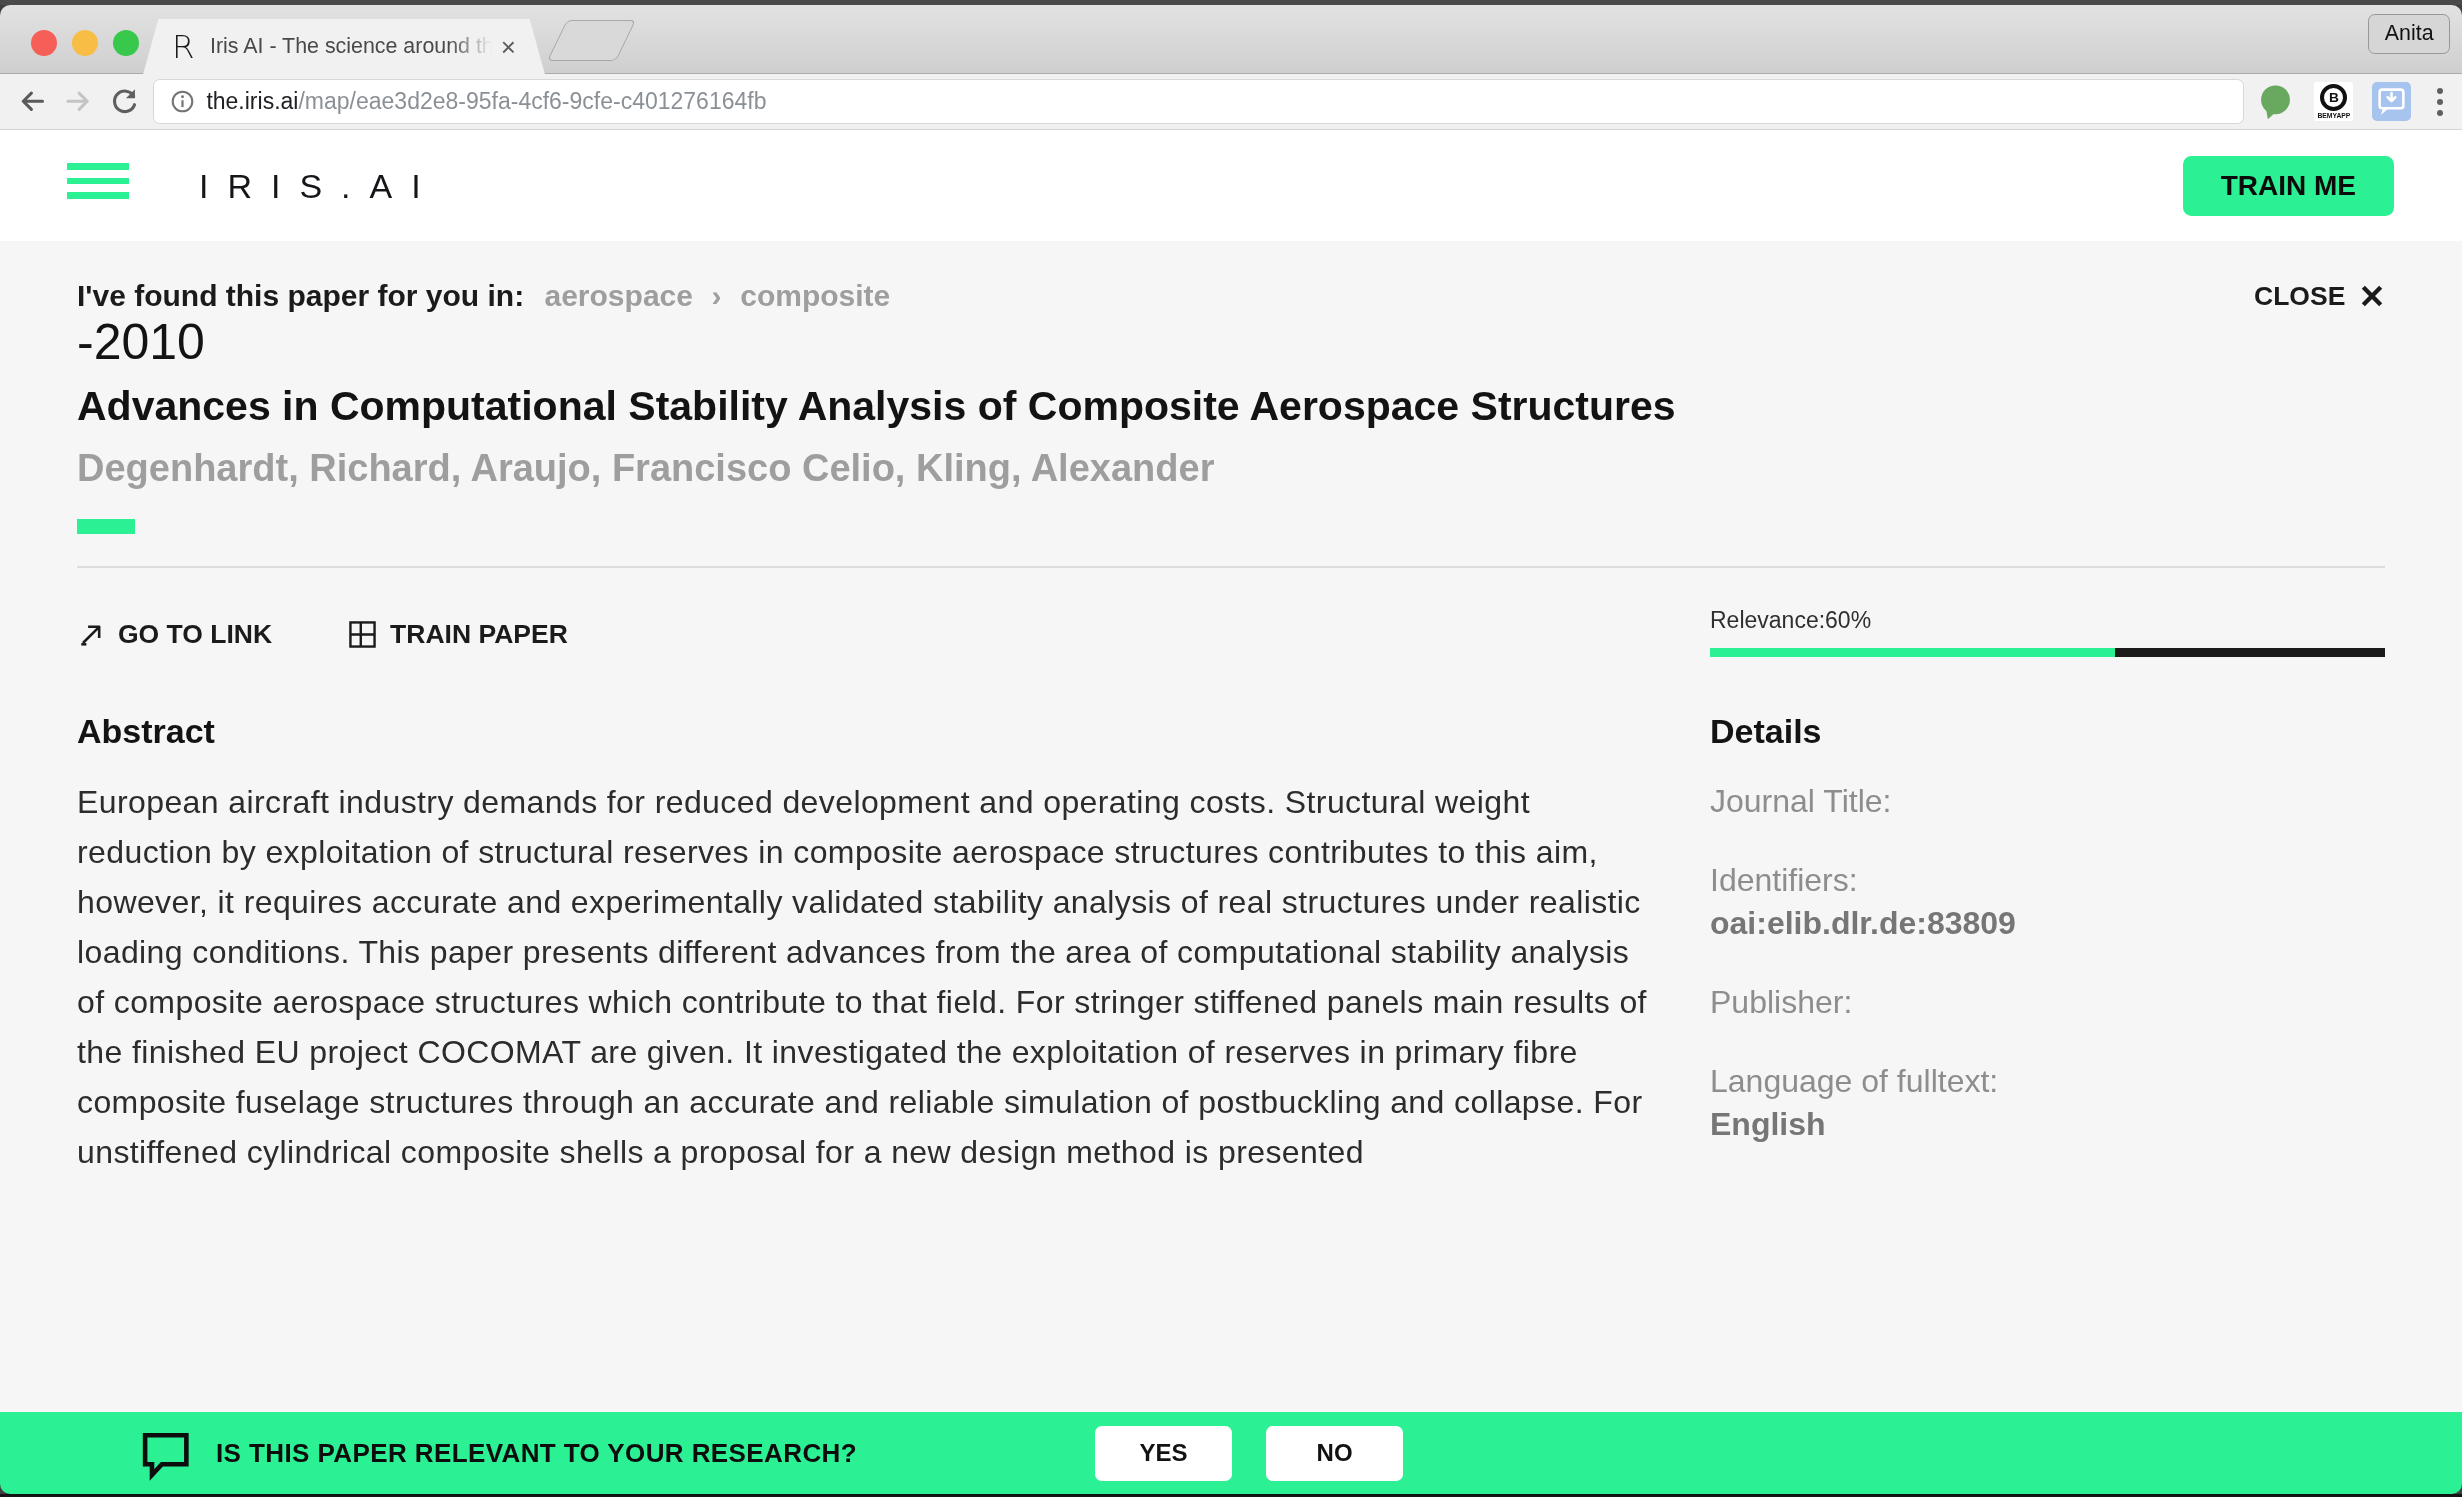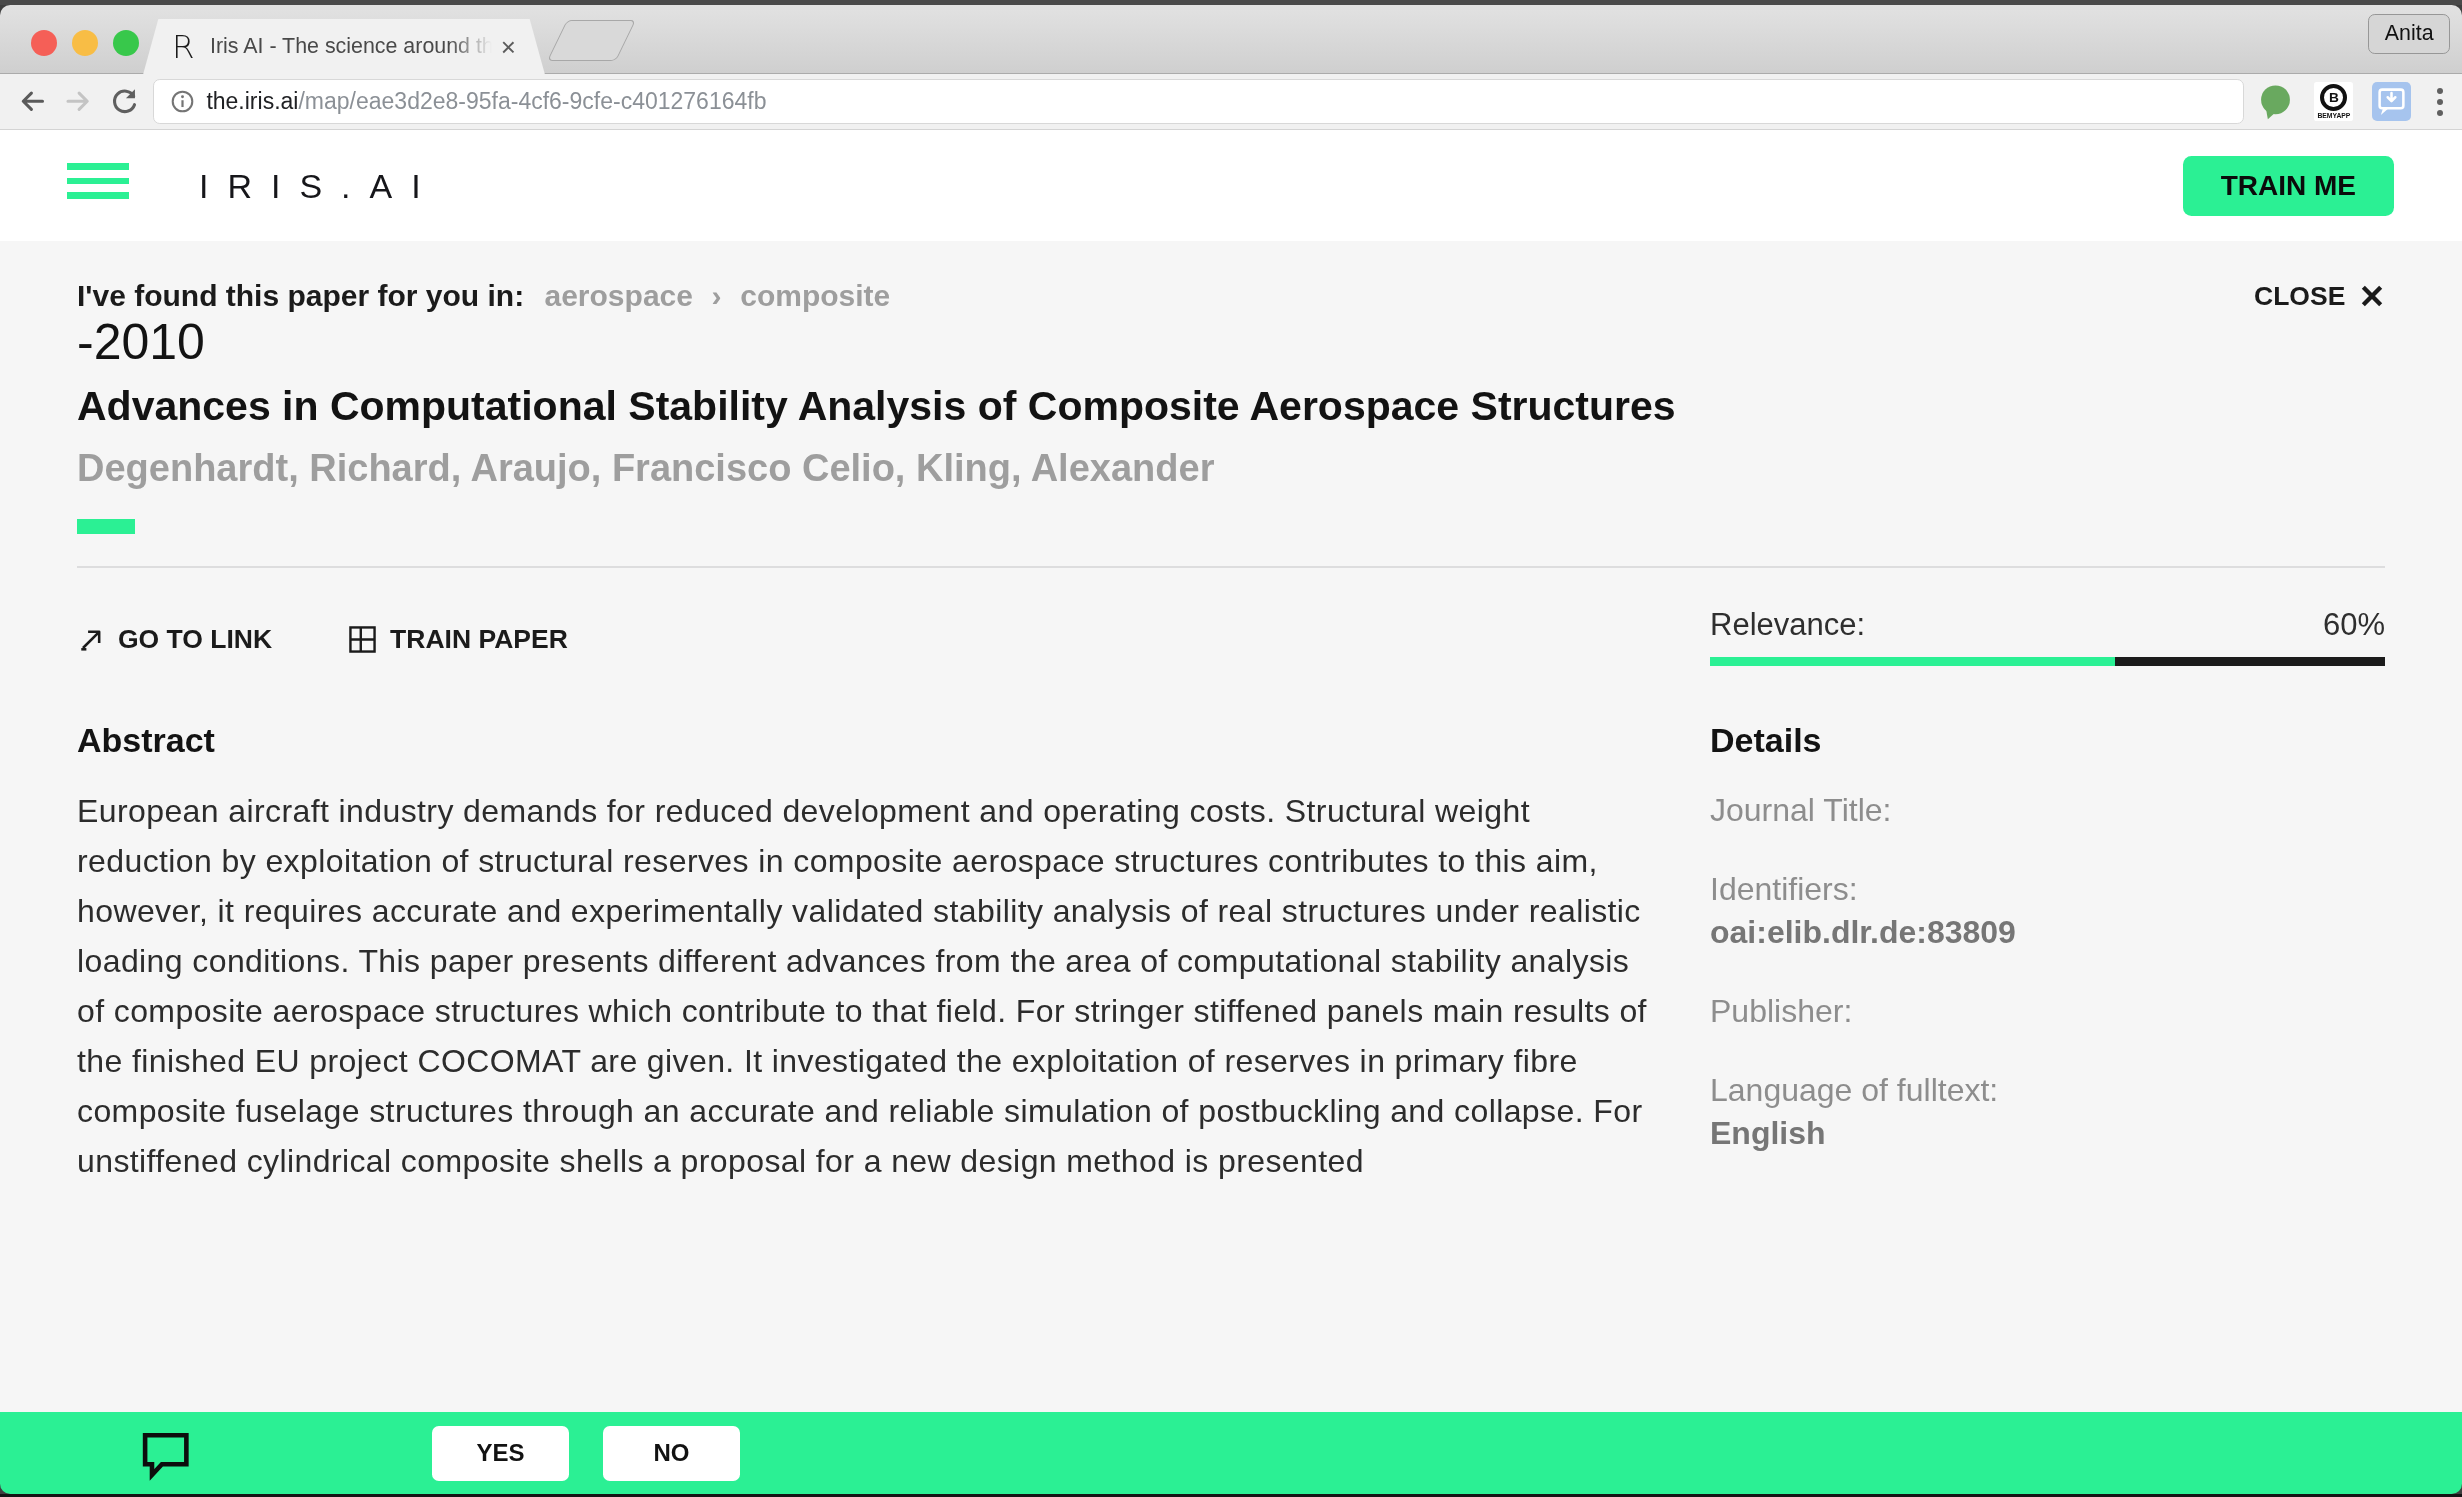--- a/index.html
+++ b/index.html
@@ -72,21 +72,21 @@
   .paper-year{font-size:50px;font-weight:300;color:#131313;}
   .paper-title{margin-top:12px;font-size:41px;font-weight:bold;color:#131313;}
   .paper-authors{margin-top:17px;font-size:38px;font-weight:bold;color:#9e9e9e;}
   .accent-chip{margin-top:29px;width:58px;height:15.4px;background:var(--accent);}
   .divider{margin-top:32px;height:1.7px;background:#ddddde;}
 
   .mid-row{display:flex;justify-content:space-between;margin-top:39px;gap:40px;}
   .actions{display:flex;gap:75px;margin-top:5.1px;}
   .action{display:flex;align-items:center;gap:12px;font-size:26.5px;font-weight:bold;color:#1b1b1b;}
   .relevance{width:675px;}
-  .rel-line{display:flex;justify-content:space-between;font-size:31px;color:#2f2f2f;}
+  .rel-line{display:flex;justify-content:flex-start;font-size:23px;color:#2f2f2f;}
   .rel-track{margin-top:13.7px;height:9.4px;background:#1b1b1b;}
   .rel-fill{height:100%;background:var(--accent);}
 
   .cols{display:flex;justify-content:space-between;margin-top:55px;}
   .abstract-col{width:1582px;}
   .details-col{width:675px;}
   .sec-heading{font-size:34px;font-weight:bold;color:#131313;}
   .abstract-body{margin-top:26px;font-size:32px;line-height:50px;color:#2c2c2c;letter-spacing:0.4px;}
   .detail-item{margin-top:0;margin-bottom:41px;}
   .details-list{margin-top:31px;}
@@ -269,20 +269,21 @@
         </div>
       </div>
     </div>
 
   </div>
 
   <div class="feedback-bar">
     <svg width="55" height="55" viewBox="0 0 72 72" fill="none">
       <path d="M8 12 H62 V50 H30 L17 64 V50 H8 Z" stroke="#0d0d0d" stroke-width="6" stroke-linejoin="miter"></path>
     </svg>
+    <span class="fb-question">IS THIS PAPER RELEVANT TO YOUR RESEARCH?</span>
     <button class="fb-btn fb-yes">YES</button>
     <button class="fb-btn fb-no">NO</button>
   </div>
 
   <div class="bottom-edge"></div>
 
 </div>
 
 
 </body></html>

